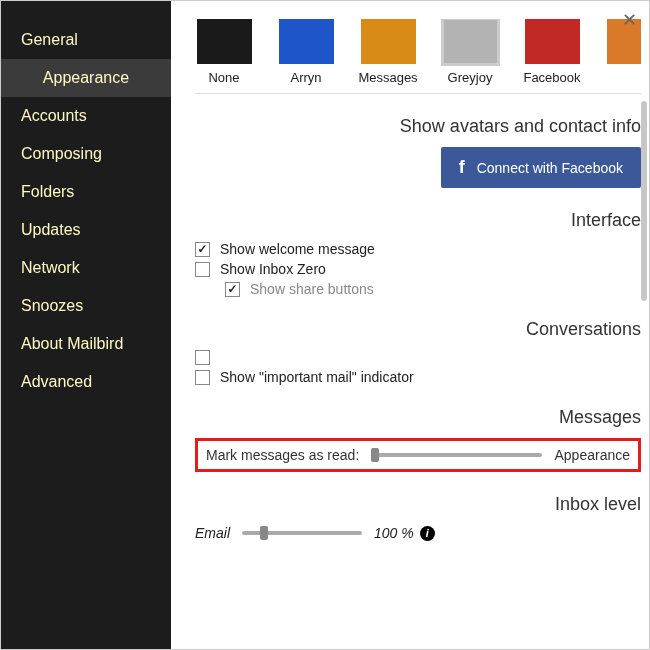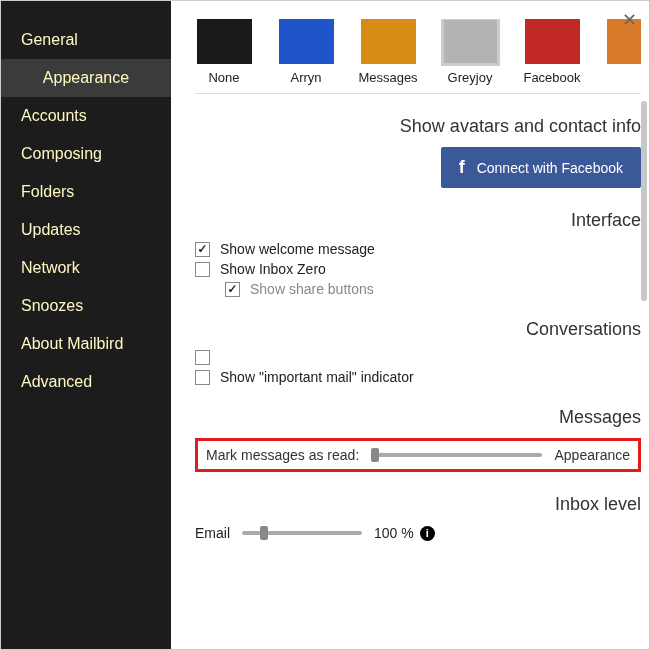--- a/index.html
+++ b/index.html
@@ -21,21 +21,21 @@
   .sect-title { font-size: 18px; font-weight: 300; color: #333; margin-bottom: 10px; }
   .fb-btn { display: inline-flex; align-items: center; background: #3b5998; color: #fff; padding: 10px 18px; border-radius: 2px; cursor: pointer; font-size: 14px; }
   .fb-btn .f { font-weight: bold; font-size: 18px; margin-right: 12px; font-family: Arial; }
   .chk-row { display: flex; align-items: center; margin: 4px 0; font-size: 14px; color: #222; }
   .chk-row.indent { margin-left: 30px; color: #888; }
   .chk { width: 15px; height: 15px; border: 1px solid #888; margin-right: 10px; display: inline-flex; align-items: center; justify-content: center; font-size: 12px; color: #222; flex-shrink:0; cursor:pointer; }
   .chk.on::after { content: "✓"; font-weight: bold; }
   .highlight-box { border: 3px solid #e21d1d; padding: 6px 8px; margin-top: 4px; display: flex; align-items: center; font-size: 14px; color:#333; }
   .slider { flex: 1; height: 4px; background: #aaa; margin: 0 12px; position: relative; border-radius: 2px; }
   .slider .thumb { position: absolute; top: -5px; width: 8px; height: 14px; background: #888; border-radius: 2px; }
-  .zoom-row { display: flex; align-items: center; font-size: 14px; color:#222; }
+  .zoom-row { display: flex; align-items: center; font-size: 14px; color:#222;font-style:italic; }
   .zoom-row .slider { width: 120px; flex: none; }
   .info-icon { width: 15px; height: 15px; border-radius: 50%; background:#000; color:#fff; font-size:11px; display:inline-flex; align-items:center; justify-content:center; font-weight:bold; margin-left:6px; }
   .scrollbar { position:absolute; right:2px; top:100px; width:6px; height:200px; background:#c7c7c7; border-radius:3px; }
 </style>
 </head>
 <body>
 
 <div class="app">
   <div class="sidebar" id="sidebar">
       <div class="side-item">General</div>

